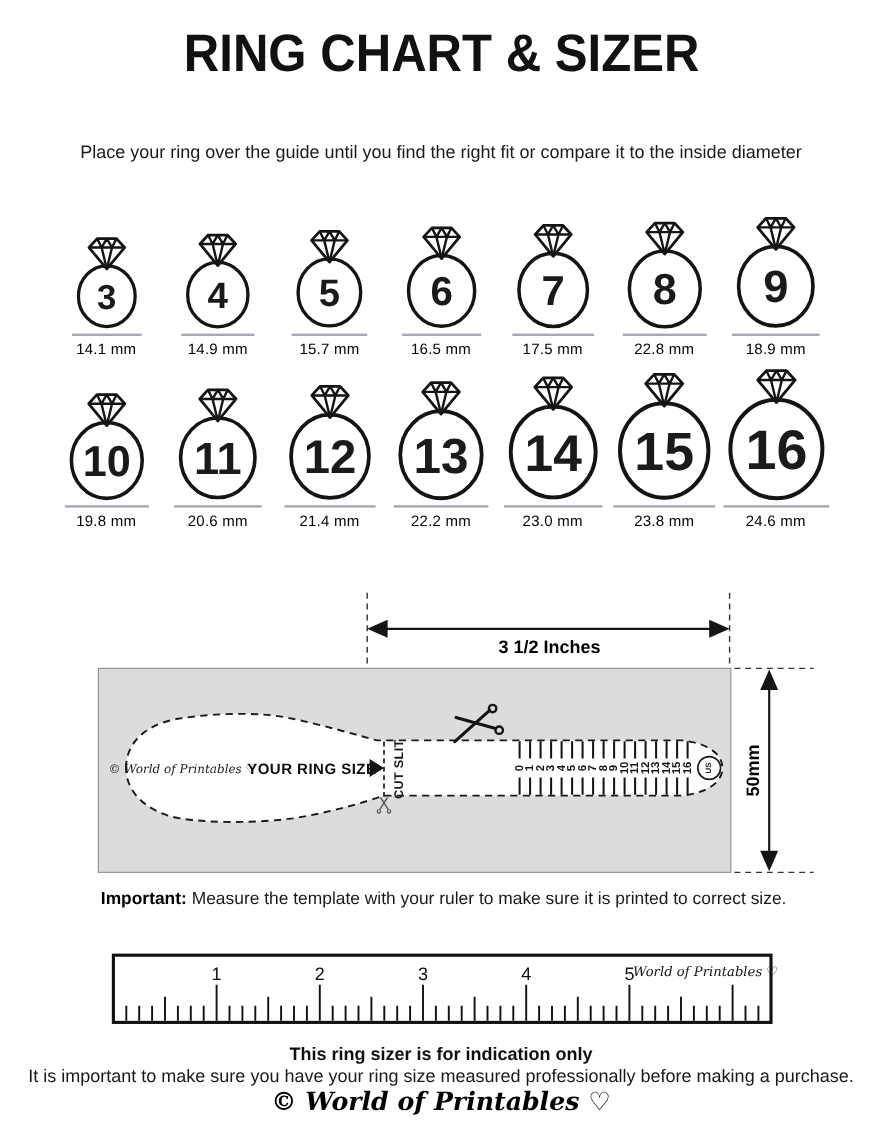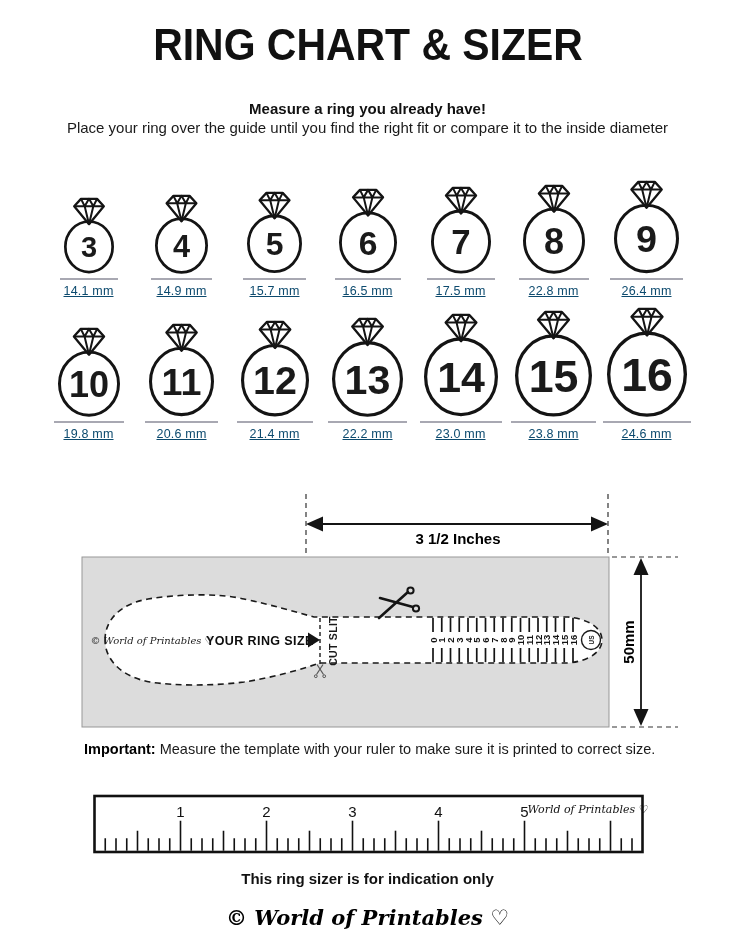--- a/index.html
+++ b/index.html
@@ -9,39 +9,38 @@
   .center{left:0;right:0;text-align:center;}
   .page-title{top:20px;font-size:44px;font-weight:700;letter-spacing:0;white-space:nowrap;}
   .page-title .squeeze{display:inline-block;transform:scaleX(.93);transform-origin:center;}
   .sub-bold{top:100px;font-size:15px;font-weight:700;}
   .sub-text{top:119px;font-size:15px;font-weight:400;color:#1a1a1a;text-align:center;}
   .ring-row{position:absolute;left:0;right:0;display:flex;justify-content:center;align-items:flex-end;}
   .ring-row.r1{top:176px;height:122px;}
   .ring-row.r2{top:304px;height:137px;}
   .ring-cell{width:93px;height:100%;display:flex;flex-direction:column;align-items:center;justify-content:flex-end;}
   .ring-underline{height:2px;background:#a8a8b2;margin-top:3px;}
-  .ring-mm{font-size:12.5px;color:#0c4a6e;margin-top:4px;letter-spacing:.2px;text-decoration:underline;}
+  .ring-mm{font-size:12.5px;color:#000000;margin-top:4px;letter-spacing:.2px;}
   .important-line{top:741px;left:84px;font-size:14.5px;color:#1a1a1a;}
   .important-line b{font-weight:700;color:#000;margin-top:28px;}
   .f-bold{top:870px;font-size:15px;font-weight:700;}
   .f-text{top:889px;font-size:15px;color:#1a1a1a;}
   .script{font-family:"DejaVu Serif","Liberation Serif",serif;font-style:italic;}
   .f-brand{top:905px;font-size:21px;font-weight:700;color:#000;}
   svg text{font-family:"Liberation Sans",sans-serif;}
   svg .scriptt{font-family:"DejaVu Serif","Liberation Serif",serif;font-style:italic;}
 </style>
 </head>
 <body>
 
 <div class="page">
 
   <div class="abs center page-title">
     <span class="squeeze">RING CHART &amp; SIZER</span>
   </div>
-  <div class="abs center sub-bold">Measure a ring you already have!</div>
   <div class="abs center sub-text">Place your ring over the guide until you find the right fit or compare it to the inside diameter</div>
 
   <div class="ring-row r1">
       <div class="ring-cell">
         <svg width="58" height="79" viewBox="0 0 58 79">
           <ellipse cx="29" cy="50.788833333333336" rx="23.65" ry="25.3055" fill="#fff" stroke="#141414" stroke-width="2.70"></ellipse>
           <g transform="translate(10.5,1) scale(0.617)">
             <path d="M6 15 L17 3 L43 3 L54 15 L30 44 Z" fill="#fff" stroke="#141414" stroke-width="3.73" stroke-linejoin="round"></path>
             <path d="M6 15 H54 M17 3 L23 15 L30 3 L37 15 L43 3 M23 15 L30 44 M37 15 L30 44" fill="none" stroke="#141414" stroke-width="3.24" stroke-linejoin="round"></path>
           </g>
@@ -113,21 +112,21 @@
       <div class="ring-cell">
         <svg width="73" height="96" viewBox="0 0 73 96">
           <ellipse cx="36.5" cy="59.46228333333333" rx="30.985" ry="33.15395" fill="#fff" stroke="#141414" stroke-width="3.03"></ellipse>
           <g transform="translate(17.6,1) scale(0.632)">
             <path d="M6 15 L17 3 L43 3 L54 15 L30 44 Z" fill="#fff" stroke="#141414" stroke-width="3.64" stroke-linejoin="round"></path>
             <path d="M6 15 H54 M17 3 L23 15 L30 3 L37 15 L43 3 M23 15 L30 44 M37 15 L30 44" fill="none" stroke="#141414" stroke-width="3.17" stroke-linejoin="round"></path>
           </g>
           <text x="36.5" y="73.0" text-anchor="middle" font-size="37.7" font-weight="700" fill="#1a1a1a">9</text>
         </svg>
         <div class="ring-underline" style="width:73px"></div>
-        <div class="ring-mm">26.4 mm</div>
+        <div class="ring-mm">18.9 mm</div>
       </div>
     </div>
   <div class="ring-row r2">
       <div class="ring-cell">
         <svg width="70" height="92" viewBox="0 0 70 92">
           <ellipse cx="35" cy="57.72759333333333" rx="29.518" ry="31.584260000000004" fill="#fff" stroke="#141414" stroke-width="2.96"></ellipse>
           <g transform="translate(16.1,1) scale(0.629)">
             <path d="M6 15 L17 3 L43 3 L54 15 L30 44 Z" fill="#fff" stroke="#141414" stroke-width="3.66" stroke-linejoin="round"></path>
             <path d="M6 15 H54 M17 3 L23 15 L30 3 L37 15 L43 3 M23 15 L30 44 M37 15 L30 44" fill="none" stroke="#141414" stroke-width="3.18" stroke-linejoin="round"></path>
           </g>
@@ -371,15 +370,16 @@
         <line x1="589.00" y1="61.7" x2="589.00" y2="49.2" stroke="#111" stroke-width="1.6"></line>
         <line x1="599.75" y1="61.7" x2="599.75" y2="49.2" stroke="#111" stroke-width="1.6"></line>
         <line x1="610.50" y1="61.7" x2="610.50" y2="31.700000000000003" stroke="#111" stroke-width="1.6"></line>
         <line x1="621.25" y1="61.7" x2="621.25" y2="49.2" stroke="#111" stroke-width="1.6"></line>
         <line x1="632.00" y1="61.7" x2="632.00" y2="49.2" stroke="#111" stroke-width="1.6"></line>
       </g>
     <text x="588" y="24" text-anchor="middle" class="scriptt" font-size="11" fill="#111">World of Printables ♡</text>
   </svg>
 
   <div class="abs center f-bold">This ring sizer is for indication only</div>
+  <div class="abs center f-text">It is important to make sure you have your ring size measured professionally before making a purchase.</div>
   <div class="abs center f-brand script">© World of Printables ♡</div>
 
 </div>
 
 </body></html>

